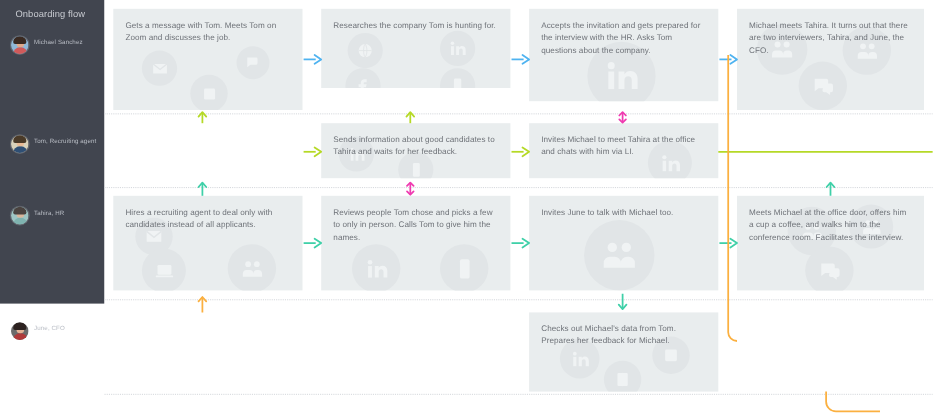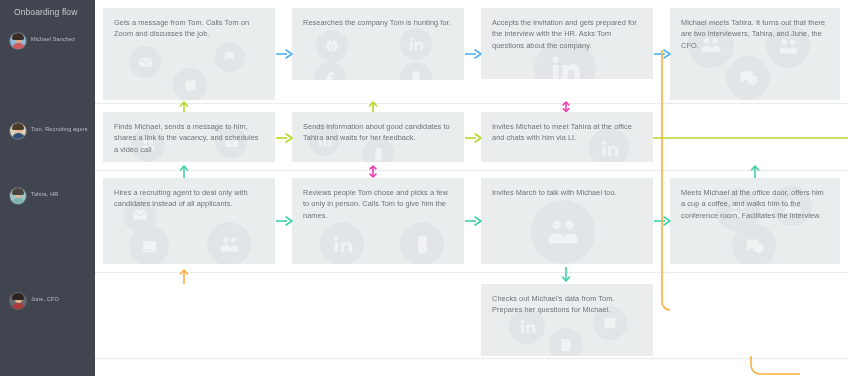--- a/index.html
+++ b/index.html
@@ -6,21 +6,21 @@
   body{
     width:848px;height:376px;overflow:hidden;
     background:#ffffff;
     font-family:"Liberation Sans","DejaVu Sans",sans-serif;
     -webkit-font-smoothing:antialiased;
   }
   #root{position:relative;width:848px;height:376px;}
 
   
   .sidebar{
-    position:absolute;left:0;top:0;width:95px;height:376px;
+    position:absolute;left:0;top:0;width:95px;height:276px;
     background:#41454f;
   }
   .flow-title{
     position:absolute;left:14px;top:7px;width:72px;
     color:#c9ccd2;font-size:8.5px;line-height:11px;letter-spacing:.1px;
   }
   .persona{position:absolute;left:10px;display:flex;align-items:flex-start;gap:5px;width:85px;}
   .avatar{
     width:16px;height:16px;border-radius:50%;flex:0 0 16px;
     position:relative;overflow:hidden;
@@ -104,21 +104,21 @@
   </div>
 
   <div class="board">
 
     <div class="lane-sep" style="top:103px"></div>
     <div class="lane-sep" style="top:170px"></div>
     <div class="lane-sep" style="top:272px"></div>
     <div class="lane-sep" style="top:358px"></div>
 
     <div class="card" style="left:8px;top:8px;width:172px;height:92px">
-      <div class="card-text">Gets a message from Tom. Calls Tom on Zoom and discusses the job.</div>
+      <div class="card-text">Gets a message with Tom. Meets Tom on Zoom and discusses the job.</div>
       <span class="wm" style="left:26px;top:38px;width:32px;height:32px">
         <svg width="15" height="15" viewBox="0 0 24 24">
             <path d="M2 5h20v14H2z" fill="#f0f3f4"></path>
             <path d="M2 5l10 8L22 5" fill="none" stroke="#e1e5e7" stroke-width="2"></path>
           </svg>
       </span>
       <span class="wm" style="left:112px;top:34px;width:30px;height:30px">
         <svg width="14" height="14" viewBox="0 0 24 24">
             <path d="M3 4h14a2 2 0 0 1 2 2v7a2 2 0 0 1-2 2H8l-5 4z" fill="#f0f3f4"></path>
           </svg>
@@ -154,21 +154,21 @@
           </svg>
       </span>
       <span class="wm" style="left:108px;top:54px;width:32px;height:32px">
         <svg width="16" height="16" viewBox="0 0 24 24">
             <rect x="7" y="2" width="10" height="20" rx="2" fill="#f0f3f4"></rect>
             <rect x="10.5" y="18.5" width="3" height="1.4" rx=".7" fill="#e1e5e7"></rect>
           </svg>
       </span>
     </div>
 
-    <div class="card" style="left:386px;top:8px;width:172px;height:71px">
+    <div class="card" style="left:386px;top:8px;width:172px;height:84px">
       <div class="card-text">Accepts the invitation and gets prepared for the interview with the HR. Asks Tom questions about the company.</div>
       <span class="wm" style="left:53px;top:30px;width:62px;height:62px">
         <svg width="32" height="32" viewBox="0 0 24 24">
             <rect x="3" y="9" width="4" height="12" fill="#f0f3f4"></rect>
             <circle cx="5" cy="5" r="2.4" fill="#f0f3f4"></circle>
             <path d="M10 9h4v2c.8-1.5 2.3-2.3 4-2.3 3 0 5 2 5 5.6V21h-4v-6c0-1.8-.9-2.8-2.4-2.8S14 13.2 14 15v6h-4z" fill="#f0f3f4"></path>
           </svg>
       </span>
     </div>
 
@@ -189,36 +189,20 @@
           </svg>
       </span>
       <span class="wm" style="left:56px;top:48px;width:44px;height:44px">
         <svg width="21" height="21" viewBox="0 0 24 24">
             <path d="M3 4h12a2 2 0 0 1 2 2v6a2 2 0 0 1-2 2H7l-4 3z" fill="#f0f3f4"></path>
             <path d="M13 9h7a2 2 0 0 1 2 2v5a2 2 0 0 1-2 2h-1v3l-4-3h-2a2 2 0 0 1-2-2z" fill="#f0f3f4"></path>
           </svg>
       </span>
     </div>
 
-    <div class="card" style="left:8px;top:112px;width:172px;height:50px">
-      <div class="card-text">Finds Michael, sends a message to him, shares a link to the vacancy, and schedules a video call</div>
-      <span class="wm" style="left:28px;top:16px;width:34px;height:34px">
-        <svg width="16" height="16" viewBox="0 0 24 24">
-            <circle cx="7.5" cy="7" r="3" fill="#f0f3f4"></circle>
-            <circle cx="16.5" cy="7" r="3" fill="#f0f3f4"></circle>
-            <path d="M2 20v-3a4 4 0 0 1 4-4h3a4 4 0 0 1 4 4v3zM13 20v-3a4 4 0 0 1 4-4h1a4 4 0 0 1 4 4v3z" fill="#f0f3f4"></path>
-          </svg>
-      </span>
-      <span class="wm" style="left:112px;top:14px;width:32px;height:32px">
-        <svg width="15" height="15" viewBox="0 0 24 24">
-            <path d="M2 5h20v14H2z" fill="#f0f3f4"></path>
-            <path d="M2 5l10 8L22 5" fill="none" stroke="#e1e5e7" stroke-width="2"></path>
-          </svg>
-      </span>
-    </div>
 
     <div class="card" style="left:197px;top:112px;width:172px;height:50px">
       <div class="card-text">Sends information about good candidates to Tahira and waits for her feedback.</div>
       <span class="wm" style="left:16px;top:12px;width:32px;height:32px">
         <svg width="15" height="15" viewBox="0 0 24 24">
             <rect x="3" y="9" width="4" height="12" fill="#f0f3f4"></rect>
             <circle cx="5" cy="5" r="2.4" fill="#f0f3f4"></circle>
             <path d="M10 9h4v2c.8-1.5 2.3-2.3 4-2.3 3 0 5 2 5 5.6V21h-4v-6c0-1.8-.9-2.8-2.4-2.8S14 13.2 14 15v6h-4z" fill="#f0f3f4"></path>
           </svg>
       </span>
@@ -276,21 +260,21 @@
       </span>
       <span class="wm" style="left:108px;top:44px;width:44px;height:44px">
         <svg width="21" height="21" viewBox="0 0 24 24">
             <rect x="7" y="2" width="10" height="20" rx="2" fill="#f0f3f4"></rect>
             <rect x="10.5" y="18.5" width="3" height="1.4" rx=".7" fill="#e1e5e7"></rect>
           </svg>
       </span>
     </div>
 
     <div class="card" style="left:386px;top:178px;width:172px;height:86px">
-      <div class="card-text">Invites March to talk with Michael too.</div>
+      <div class="card-text">Invites June to talk with Michael too.</div>
       <span class="wm" style="left:50px;top:22px;width:64px;height:64px">
         <svg width="34" height="34" viewBox="0 0 24 24">
             <circle cx="7.5" cy="7" r="3" fill="#f0f3f4"></circle>
             <circle cx="16.5" cy="7" r="3" fill="#f0f3f4"></circle>
             <path d="M2 20v-3a4 4 0 0 1 4-4h3a4 4 0 0 1 4 4v3zM13 20v-3a4 4 0 0 1 4-4h1a4 4 0 0 1 4 4v3z" fill="#f0f3f4"></path>
           </svg>
       </span>
     </div>
 
     <div class="card" style="left:575px;top:178px;width:170px;height:86px">
@@ -312,21 +296,21 @@
       <span class="wm" style="left:62px;top:46px;width:44px;height:44px">
         <svg width="21" height="21" viewBox="0 0 24 24">
             <path d="M3 4h12a2 2 0 0 1 2 2v6a2 2 0 0 1-2 2H7l-4 3z" fill="#f0f3f4"></path>
             <path d="M13 9h7a2 2 0 0 1 2 2v5a2 2 0 0 1-2 2h-1v3l-4-3h-2a2 2 0 0 1-2-2z" fill="#f0f3f4"></path>
           </svg>
       </span>
     </div>
 
 
     <div class="card" style="left:386px;top:284px;width:172px;height:72px">
-      <div class="card-text">Checks out Michael's data from Tom. Prepares her questions for Michael.</div>
+      <div class="card-text">Checks out Michael's data from Tom. Prepares her feedback for Michael.</div>
       <span class="wm" style="left:28px;top:24px;width:36px;height:36px">
         <svg width="17" height="17" viewBox="0 0 24 24">
             <rect x="3" y="9" width="4" height="12" fill="#f0f3f4"></rect>
             <circle cx="5" cy="5" r="2.4" fill="#f0f3f4"></circle>
             <path d="M10 9h4v2c.8-1.5 2.3-2.3 4-2.3 3 0 5 2 5 5.6V21h-4v-6c0-1.8-.9-2.8-2.4-2.8S14 13.2 14 15v6h-4z" fill="#f0f3f4"></path>
           </svg>
       </span>
       <span class="wm" style="left:112px;top:22px;width:34px;height:34px">
         <svg width="16" height="16" viewBox="0 0 24 24">
             <rect x="4" y="4" width="16" height="16" rx="2" fill="#f0f3f4"></rect>

